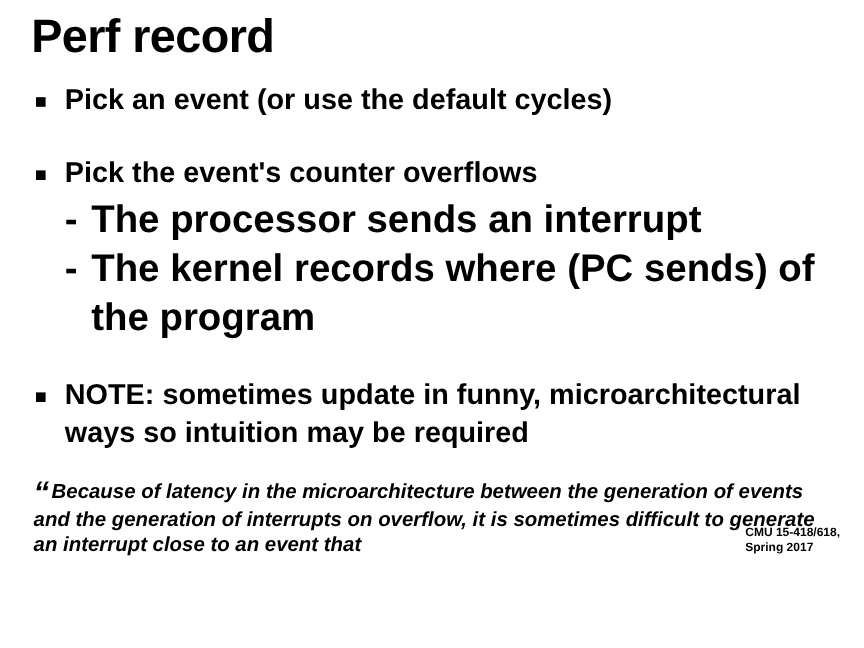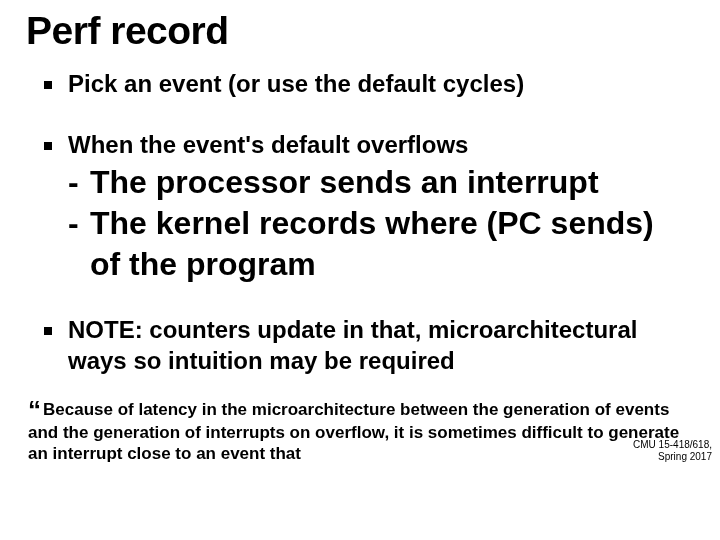--- a/index.html
+++ b/index.html
@@ -22,21 +22,21 @@
   }
   .title {
     font-size: 39px;
     font-weight: 700;
     letter-spacing: -0.5px;
     margin: 0 0 16px 0;
     line-height: 1.1;
   }
   ul.top {
     list-style: none;
-    margin: 14px;
+    margin: 0;
     padding: 0;
   }
   ul.top > li {
     position: relative;
     padding-left: 28px;
     font-size: 24px;
     font-weight: 700;
     line-height: 1.28;
     margin-bottom: 30px;
   }
@@ -67,60 +67,61 @@
     left: 0;
     top: 0;
     font-weight: 700;
   }
   .quote-block {
     font-size: 17px;
     font-weight: 700;
     line-height: 1.25;
     margin-top: -8px;
     padding-left: 2px;
+    font-style: italic;
   }
   .open-quote {
     font-size: 26px;
     font-weight: 700;
     display: inline-block;
     vertical-align: top;
     line-height: 0.9;
     margin-right: 2px;
   }
   .footer {
     position: absolute;
-    right: 8px;
+    right: 20px;
     bottom: 2px;
-    text-align: right;
+    text-align: left;
     font-size: 10px;
-    font-weight: 400;
+    font-weight: 700;
     line-height: 1.15;
     color: #000;
   }
 </style>
 </head>
 <body>
 
 <div class="slide">
 
   <h1 class="title">Perf record</h1>
 
   <ul class="top">
     <li>
       <span>Pick an event (or use the default cycles)</span>
     </li>
     <li>
-      <span>When the event's default overflows</span>
+      <span>Pick the event's counter overflows</span>
       <ul class="sub">
         <li>The processor sends an interrupt</li>
         <li>The kernel records where (PC sends) of the program</li>
       </ul>
     </li>
     <li>
-      <span>NOTE: counters update in that, microarchitectural ways so intuition may be required</span>
+      <span>NOTE: sometimes update in funny, microarchitectural ways so intuition may be required</span>
     </li>
   </ul>
 
   <div class="quote-block">
     <span class="open-quote">“</span><span>Because of latency in the microarchitecture between the generation of events and the generation of interrupts on overflow, it is sometimes difficult to generate an interrupt close to an event that</span>
   </div>
 
   <div class="footer">
     <div>CMU 15-418/618,</div>
     <div>Spring 2017</div>

